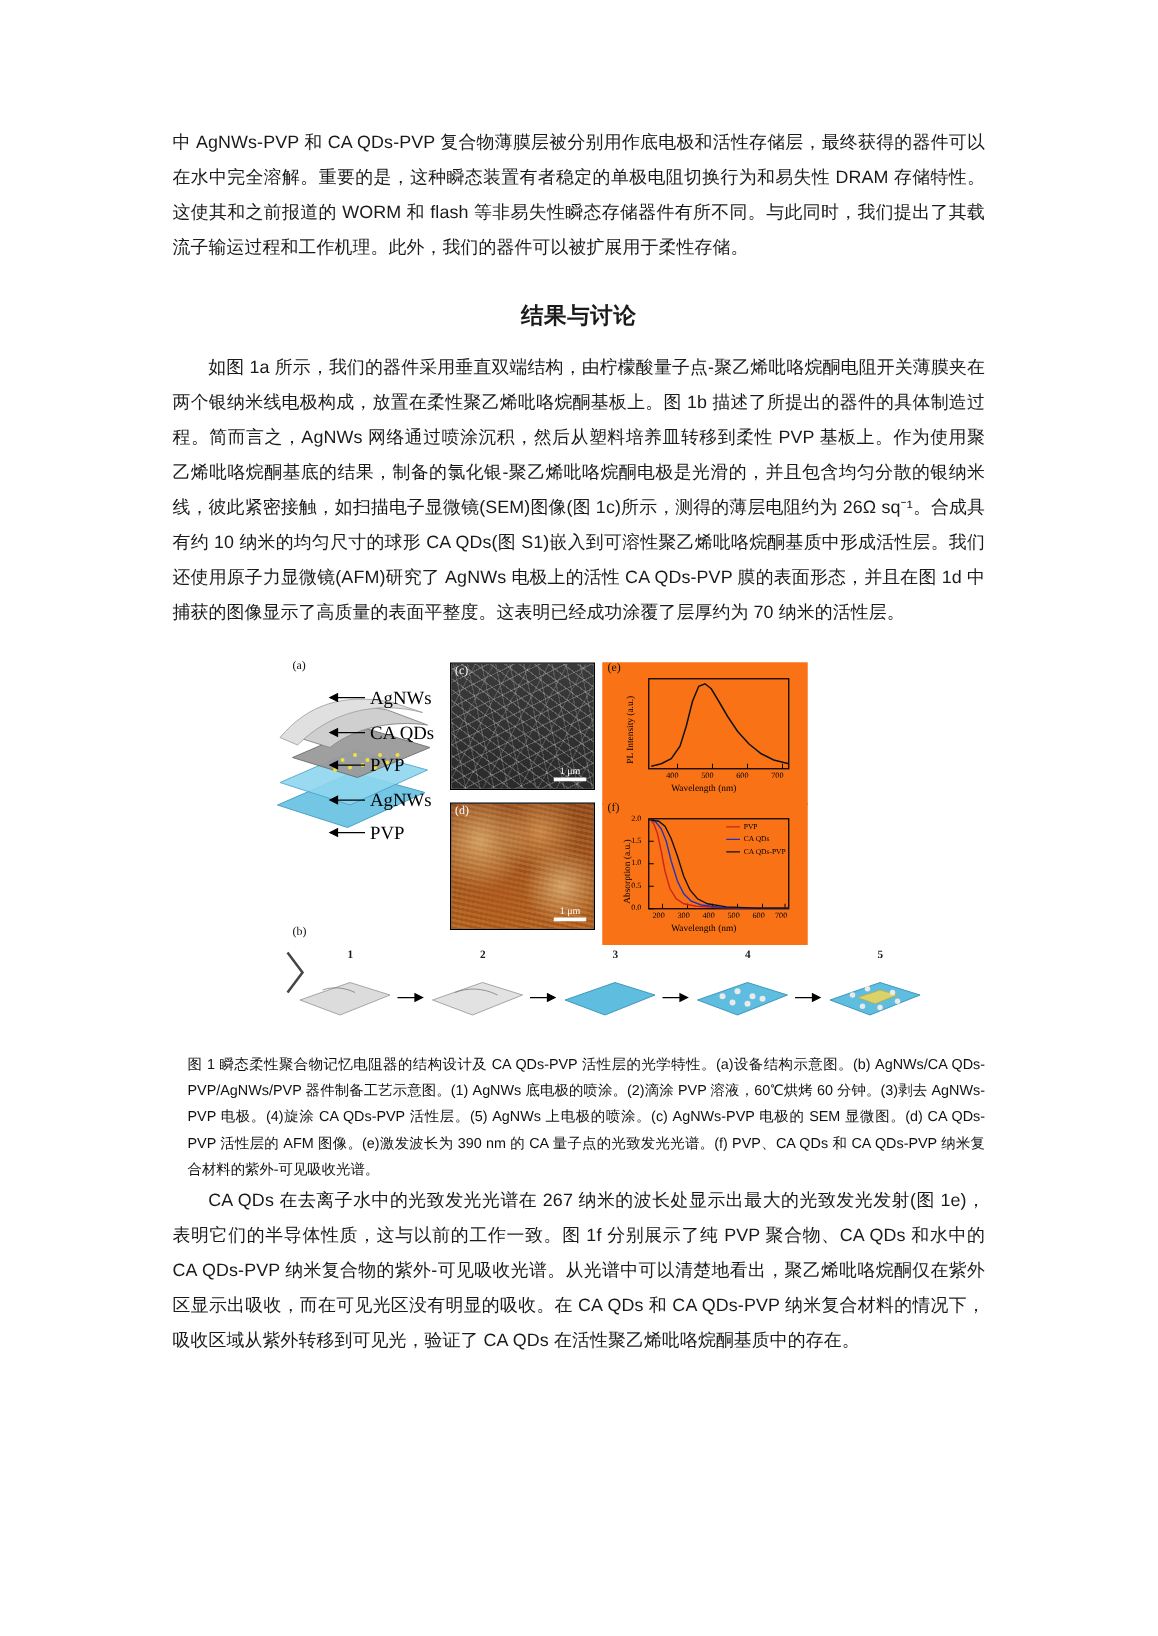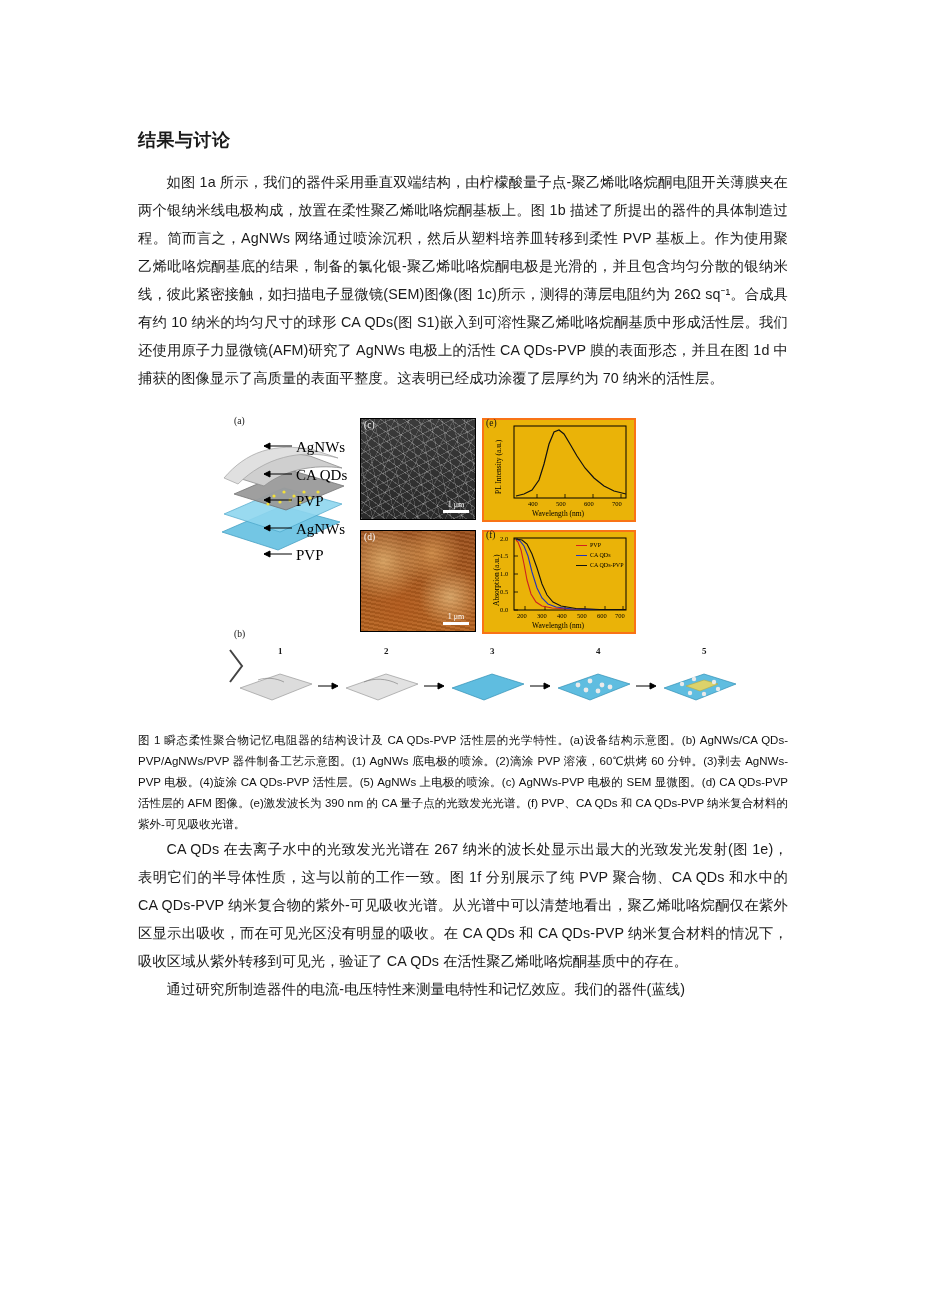--- a/index.html
+++ b/index.html
@@ -32,20 +32,21 @@
   }
   p.indent {
     text-indent: 2em;
   }
   h2.section-heading {
     font-size: 18px;
     font-weight: bold;
     margin: 26px 0 14px 0;
     line-height: 28px;
     letter-spacing: 0.5px;
+    text-align: center;
   }
 
   
   .figure-wrap {
     margin-top: 22px;
     width: 650px;
   }
   .figure-canvas {
     position: relative;
     width: 650px;
@@ -101,22 +102,22 @@
       radial-gradient(circle at 78% 66%, rgba(255,230,170,0.5), rgba(0,0,0,0) 28%),
       radial-gradient(circle at 34% 74%, rgba(180,90,30,0.55), rgba(0,0,0,0) 32%),
       repeating-linear-gradient(12deg, rgba(0,0,0,0.10) 0 2px, rgba(255,255,255,0.06) 2px 4px),
       linear-gradient(#9b4f1c, #b9641f);
     border: 1px solid #000;
     overflow: hidden;
   }
   
   .plot {
     position: absolute;
-    background: #eab308;
-    border: 2px solid #f97316;
+    background: #f97316;
+    border: 7px solid #f97316;
   }
   .plot .yaxis-title, .plot .xaxis-title {
     position: absolute;
     font-size: 7.5px;
     font-family: "Liberation Serif", serif;
     color: #000;
     white-space: nowrap;
   }
   .plot .yaxis-title { transform: rotate(-90deg); transform-origin: left top; }
   .tick {
@@ -144,29 +145,31 @@
     font-size: 9px;
     font-weight: bold;
     font-family: "Liberation Serif", serif;
   }
   .caption {
     margin-top: 16px;
     font-size: 11.5px;
     line-height: 21px;
     text-align: justify;
     color: #111;
+    margin-left: 12px;
   }
   .after-figure { margin-top: 22px; }
 </style>
 </head>
 <body>
 
 <div class="page">
   <div class="content">
 
+    <p class="body-text">中 AgNWs-PVP 和 CA QDs-PVP 复合物薄膜层被分别用作底电极和活性存储层，最终获得的器件可以在水中完全溶解。重要的是，这种瞬态装置有者稳定的单极电阻切换行为和易失性 DRAM 存储特性。这使其和之前报道的 WORM 和 flash 等非易失性瞬态存储器件有所不同。与此同时，我们提出了其载流子输运过程和工作机理。此外，我们的器件可以被扩展用于柔性存储。</p>
 
     <h2 class="section-heading">结果与讨论</h2>
 
     <p class="body-text indent">如图 1a 所示，我们的器件采用垂直双端结构，由柠檬酸量子点-聚乙烯吡咯烷酮电阻开关薄膜夹在两个银纳米线电极构成，放置在柔性聚乙烯吡咯烷酮基板上。图 1b 描述了所提出的器件的具体制造过程。简而言之，AgNWs 网络通过喷涂沉积，然后从塑料培养皿转移到柔性 PVP 基板上。作为使用聚乙烯吡咯烷酮基底的结果，制备的氯化银-聚乙烯吡咯烷酮电极是光滑的，并且包含均匀分散的银纳米线，彼此紧密接触，如扫描电子显微镜(SEM)图像(图 1c)所示，测得的薄层电阻约为 26Ω sq⁻¹。合成具有约 10 纳米的均匀尺寸的球形 CA QDs(图 S1)嵌入到可溶性聚乙烯吡咯烷酮基质中形成活性层。我们还使用原子力显微镜(AFM)研究了 AgNWs 电极上的活性 CA QDs-PVP 膜的表面形态，并且在图 1d 中捕获的图像显示了高质量的表面平整度。这表明已经成功涂覆了层厚约为 70 纳米的活性层。</p>
 
     <div class="figure-wrap">
       <div class="figure-canvas">
 
         <span class="fig-label" style="left:96px; top:2px;">(a)</span>
 
@@ -358,16 +361,15 @@
         <span class="proc-step" style="left:352px; top:232px;">3</span>
         <span class="proc-step" style="left:458px; top:232px;">4</span>
         <span class="proc-step" style="left:564px; top:232px;">5</span>
 
       </div>
 
       <div class="caption">图 1 瞬态柔性聚合物记忆电阻器的结构设计及 CA QDs-PVP 活性层的光学特性。(a)设备结构示意图。(b) AgNWs/CA QDs-PVP/AgNWs/PVP 器件制备工艺示意图。(1) AgNWs 底电极的喷涂。(2)滴涂 PVP 溶液，60℃烘烤 60 分钟。(3)剥去 AgNWs-PVP 电极。(4)旋涂 CA QDs-PVP 活性层。(5) AgNWs 上电极的喷涂。(c) AgNWs-PVP 电极的 SEM 显微图。(d) CA QDs-PVP 活性层的 AFM 图像。(e)激发波长为 390 nm 的 CA 量子点的光致发光光谱。(f) PVP、CA QDs 和 CA QDs-PVP 纳米复合材料的紫外-可见吸收光谱。</div>
     </div>
 
     <p class="body-text indent after-figure">CA QDs 在去离子水中的光致发光光谱在 267 纳米的波长处显示出最大的光致发光发射(图 1e)，表明它们的半导体性质，这与以前的工作一致。图 1f 分别展示了纯 PVP 聚合物、CA QDs 和水中的 CA QDs-PVP 纳米复合物的紫外-可见吸收光谱。从光谱中可以清楚地看出，聚乙烯吡咯烷酮仅在紫外区显示出吸收，而在可见光区没有明显的吸收。在 CA QDs 和 CA QDs-PVP 纳米复合材料的情况下，吸收区域从紫外转移到可见光，验证了 CA QDs 在活性聚乙烯吡咯烷酮基质中的存在。</p>
-    <p class="body-text indent">通过研究所制造器件的电流-电压特性来测量电特性和记忆效应。我们的器件(蓝线)</p>
 
   </div>
 </div>
 
 </body></html>

